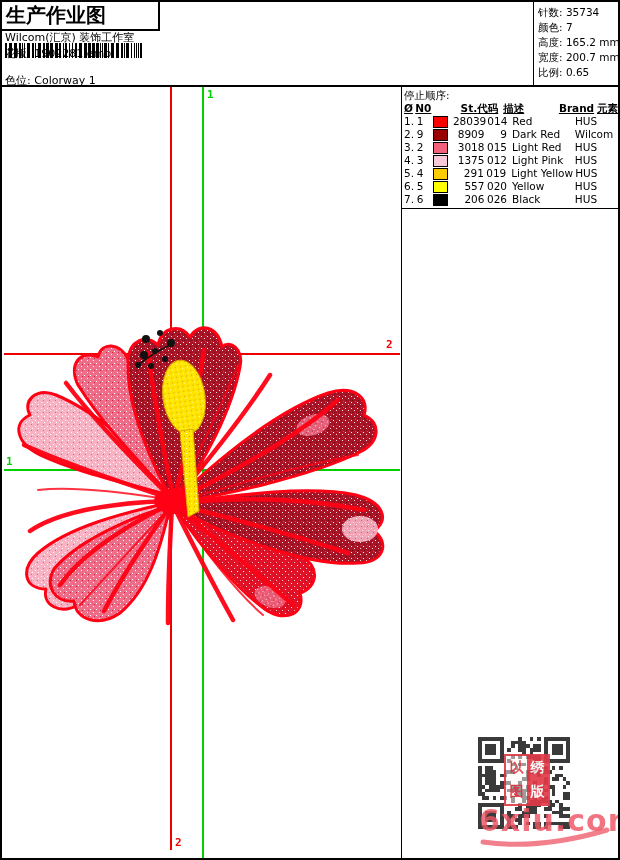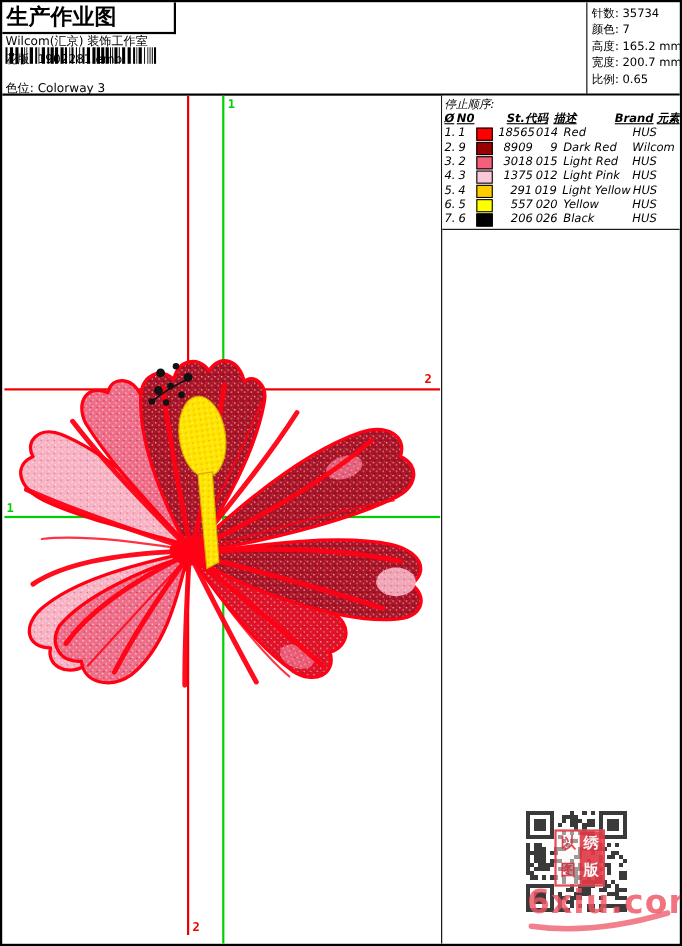--- a/index.html
+++ b/index.html
@@ -15,21 +15,21 @@
     font-size:20px;font-weight:bold;line-height:26px;padding-left:4px;box-sizing:content-box;white-space:nowrap;}
   .company{left:3px;top:28px;font-size:11px;white-space:nowrap;}
   .barcode{left:3px;top:41px;width:142px;height:15px;display:flex;align-items:stretch;}
   .barcode .bar{background:#000;height:100%;}
   .barcode .gap{background:#fff;height:100%;}
   .meta-row{left:3px;font-size:11px;white-space:nowrap;}
   .info-box{left:531px;top:0;width:85px;height:83px;border-left:1px solid #000;padding:3px 0 0 4px;box-sizing:border-box;}
   .info-row{font-size:10.5px;line-height:15px;white-space:nowrap;}
   
   .v-divider{left:399px;top:85px;width:1px;height:771px;background:#000;}
-  .stop-table{left:400px;top:85px;width:216px;border-bottom:1px solid #000;padding:2px 0 2px 2px;box-sizing:border-box;background:#fff;font-style:italic;}
+  .stop-table{left:400px;top:85px;width:216px;border-bottom:1px solid #000;padding:2px 0 2px 2px;box-sizing:border-box;background:#fff;}
   .stop-title{font-size:10.5px;line-height:13px;white-space:nowrap;}
   .trow{display:flex;align-items:center;font-size:10.5px;line-height:13px;white-space:nowrap;}
   .thead .c{font-weight:bold;text-decoration:underline;}
   .c-seq{width:13px;}
   .c-n0{width:16px;}
   .c-sw{width:21px;display:flex;align-items:center;}
   .swatch{width:13px;height:10px;border:1px solid #000;margin-left:1px;}
   .c-st{width:32px;text-align:right;}
   .c-code{width:23px;text-align:right;}
   .c-desc{width:62px;margin-left:5px;}
@@ -136,21 +136,21 @@
       <span class="gap" style="width: 1px;"></span>
       <span class="bar" style="width: 2px;"></span>
       <span class="gap" style="width: 2px;"></span>
     </div>
   <div class="abs meta-row" style="top:44px;">
     <span>花版:</span>
     <span>1902281.emb</span>
   </div>
   <div class="abs meta-row" style="top:71px;">
     <span>色位:</span>
-    <span>Colorway 3</span>
+    <span>Colorway 1</span>
   </div>
 
   <div class="abs info-box">
     <div class="info-row"><span>针数:</span> <span>35734</span></div>
     <div class="info-row"><span>颜色:</span> <span>7</span></div>
     <div class="info-row"><span>高度:</span> <span>165.2 mm</span></div>
     <div class="info-row"><span>宽度:</span> <span>200.7 mm</span></div>
     <div class="info-row"><span>比例:</span> <span>0.65</span></div>
   </div>
 
@@ -170,21 +170,21 @@
       <span class="c c-brand">Brand</span>
       <span class="c c-el">元素</span>
     </div>
     <div>
         <div class="trow">
       <span class="c-seq">1.</span>
       <span class="c-n0">1</span>
       <span class="c-sw">
             <span class="swatch" style="background: rgb(255, 0, 0);"></span>
           </span>
-      <span class="c-st">18565</span>
+      <span class="c-st">28039</span>
       <span class="c-code">014</span>
       <span class="c-desc">Red</span>
       <span class="c-brand">HUS</span>
       <span class="c-el"></span>
     </div>
         <div class="trow">
       <span class="c-seq">2.</span>
       <span class="c-n0">9</span>
       <span class="c-sw">
             <span class="swatch" style="background: rgb(153, 0, 0);"></span>

